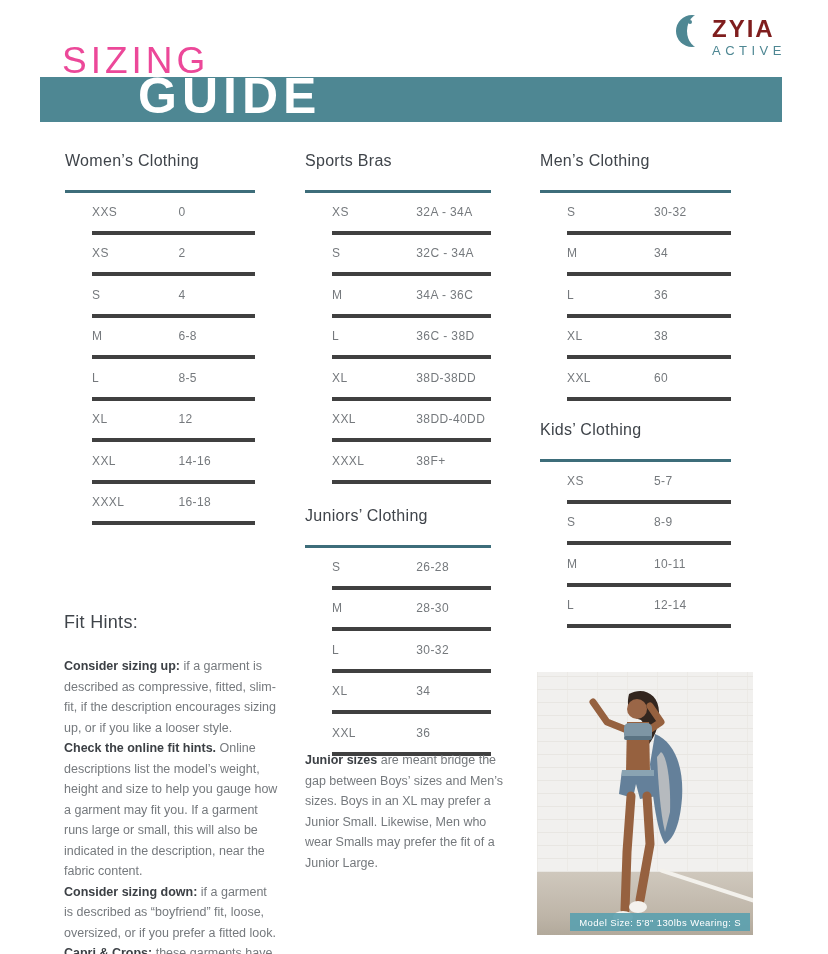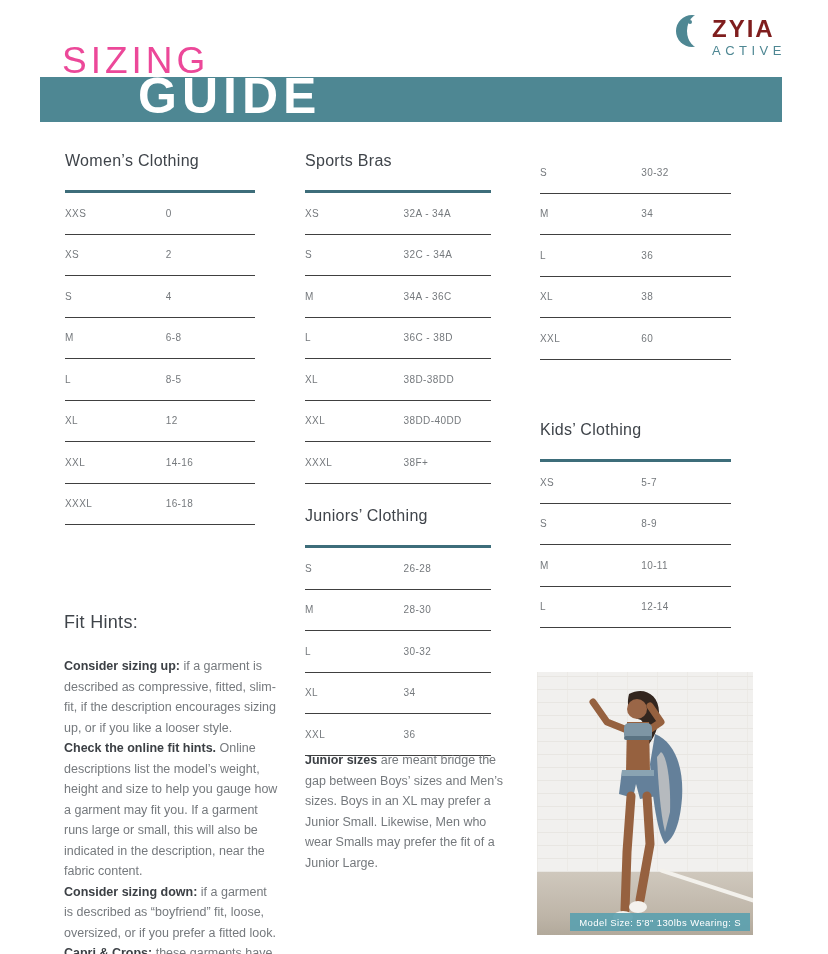--- a/index.html
+++ b/index.html
@@ -26,21 +26,21 @@
   .logo-active { font-size:13px; color:#4e8793; letter-spacing:4.5px; margin-top:3px; line-height:1; }
 
   
   .size-table { position:absolute; }
   .table-title {
     font-size:16px; color:#3f444a; font-weight:400;
     padding-bottom:20px; border-bottom:3px solid #3d6d7a; letter-spacing:.3px;
   }
   .trow {
     display:flex; height:41.5px; align-items:center;
-    border-bottom:1px solid #404040; font-size:10px; color:#75797d; letter-spacing:.4px;
+    border-bottom:4px solid #404040; font-size:12px; color:#75797d; letter-spacing:.4px;margin-left:27px;
   }
   .tsize { flex:0 0 53%; }
   .tval  { flex:1; }
 
   #womens  { left:65px;  top:152px; width:190px; }
   #sports  { left:305px; top:152px; width:186px; }
   #mens    { left:540px; top:152px; width:191px; }
   #kids    { left:540px; top:421px; width:191px; }
   #juniors { left:305px; top:507px; width:186px; }
 
@@ -168,20 +168,21 @@
         <span class="tval">38DD-40DD</span>
       </div>
       <div class="trow">
         <span class="tsize">XXXL</span>
         <span class="tval">38F+</span>
       </div>
     </div>
 </div>
 
 <div id="mens" class="size-table">
+  <div class="table-title">Men’s Clothing</div>
   <div>
       <div class="trow">
         <span class="tsize">S</span>
         <span class="tval">30-32</span>
       </div>
       <div class="trow">
         <span class="tsize">M</span>
         <span class="tval">34</span>
       </div>
       <div class="trow">

